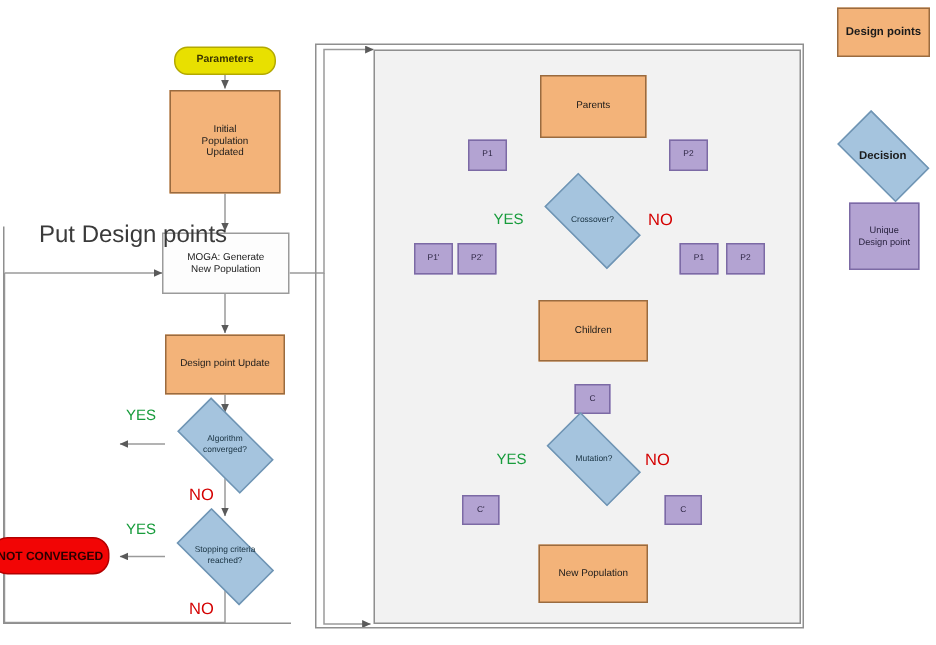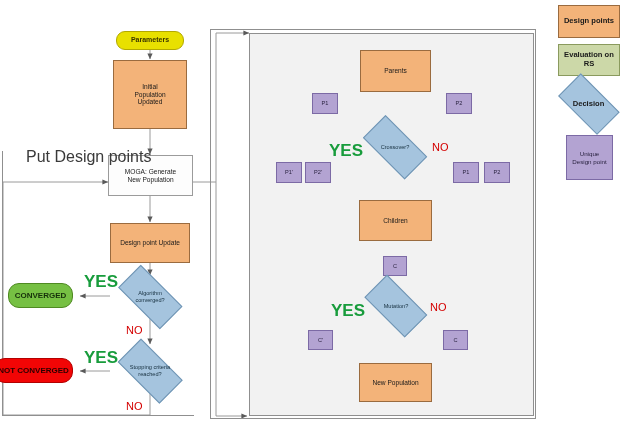--- a/index.html
+++ b/index.html
@@ -105,21 +105,21 @@
     color:#17303f;
     line-height:1.2;
   }
   .diamond.legend-dia .dia-label{font-size:7.6px;font-weight:bold;color:#1a1a1a;}
   
   .lbl{
     position:absolute;
     white-space:nowrap;
   }
   .lbl-yes{
-    color:#189c3c;font-weight:bold;font-size:17px;
+    color:#189c3c;font-weight:normal;font-size:10px;
   }
   .lbl-no{
     color:#d40000;font-weight:normal;font-size:11px;
   }
   .lbl-plain{
     color:#3a3a3a;font-size:16px;
   }
   
   .panel{
     position:absolute;
@@ -242,23 +242,20 @@
   </div>
 
   <div class="diamond" style="left:110px;top:349px;width:80px;height:44px;">
     <div class="dia-bg">
         <i></i>
       </div>
     <div class="dia-label" style="white-space:pre-line;">Stopping criteria
 reached?</div>
   </div>
 
-  <div class="node term-green" style="left:8px;top:283px;width:65px;height:25px;">
-    <span>CONVERGED</span>
-  </div>
 
   <div class="node term-red" style="left:-6px;top:358px;width:79px;height:25px;">
     <span>NOT CONVERGED</span>
   </div>
 
   <div class="lbl lbl-plain" style="left:26px;top:148px;">Put Design points</div>
   <div class="lbl lbl-yes" style="left:84px;top:272px;">YES</div>
   <div class="lbl lbl-no" style="left:126px;top:324px;">NO</div>
   <div class="lbl lbl-yes" style="left:84px;top:348px;">YES</div>
   <div class="lbl lbl-no" style="left:126px;top:400px;">NO</div>
@@ -326,24 +323,20 @@
   </div>
 
   <div class="node proc-orange" style="left:359px;top:363px;width:73px;height:39px;">
     <span>New Population</span>
   </div>
 
   <div class="node legend-orange" style="left:558px;top:5px;width:62px;height:33px;">
     <span>Design points</span>
   </div>
 
-  <div class="node legend-green" style="left:558px;top:44px;width:62px;height:32px;">
-    <span style="white-space:pre-line;">Evaluation on
-RS</span>
-  </div>
 
   <div class="diamond legend-dia" style="left:551px;top:83px;width:75px;height:42px;">
     <div class="dia-bg">
         <i></i>
       </div>
     <div class="dia-label">Decision</div>
   </div>
 
   <div class="node legend-purple" style="left:566px;top:135px;width:47px;height:45px;">
     <span style="white-space:pre-line;">Unique

